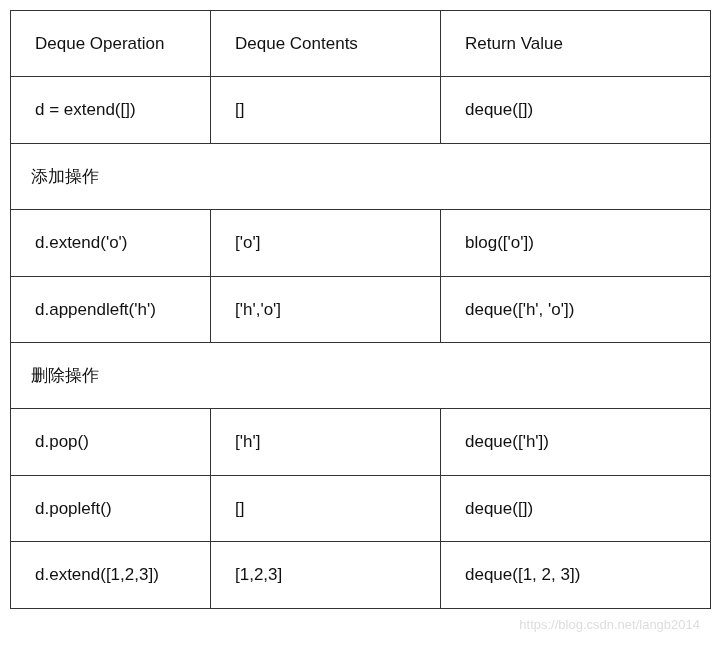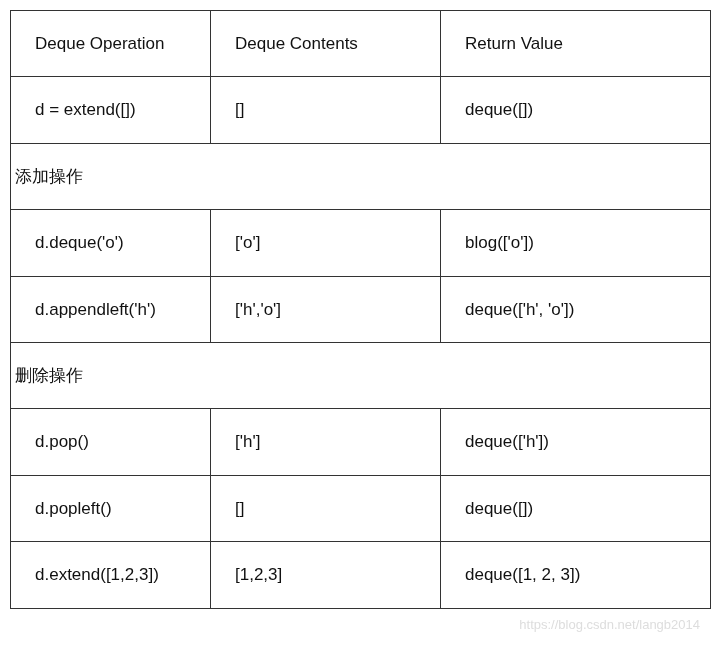--- a/index.html
+++ b/index.html
@@ -29,21 +29,21 @@
       font-size: 17px;
       font-weight: normal;
       line-height: 2.2;
       color: #111;
       word-wrap: break-word;
     }
     th {
       font-weight: normal;
     }
     .section-row td {
-      padding: 14px 4px;
+      padding: 14px 20px;
     }
     .watermark {
       position: absolute;
       right: 20px;
       top: 617px;
       font-size: 13px;
       color: #ddd;
       pointer-events: none;
     }
   </style>
@@ -66,21 +66,21 @@
   <tbody>
     <tr>
       <td>d = extend([])</td>
       <td>[]</td>
       <td>deque([])</td>
     </tr>
     <tr class="section-row">
       <td colspan="3">添加操作</td>
     </tr>
     <tr>
-      <td>d.deque('o')</td>
+      <td>d.extend('o')</td>
       <td>['o']</td>
       <td>blog(['o'])</td>
     </tr>
     <tr>
       <td>d.appendleft('h')</td>
       <td>['h','o']</td>
       <td>deque(['h', 'o'])</td>
     </tr>
     <tr class="section-row">
       <td colspan="3">删除操作</td>

